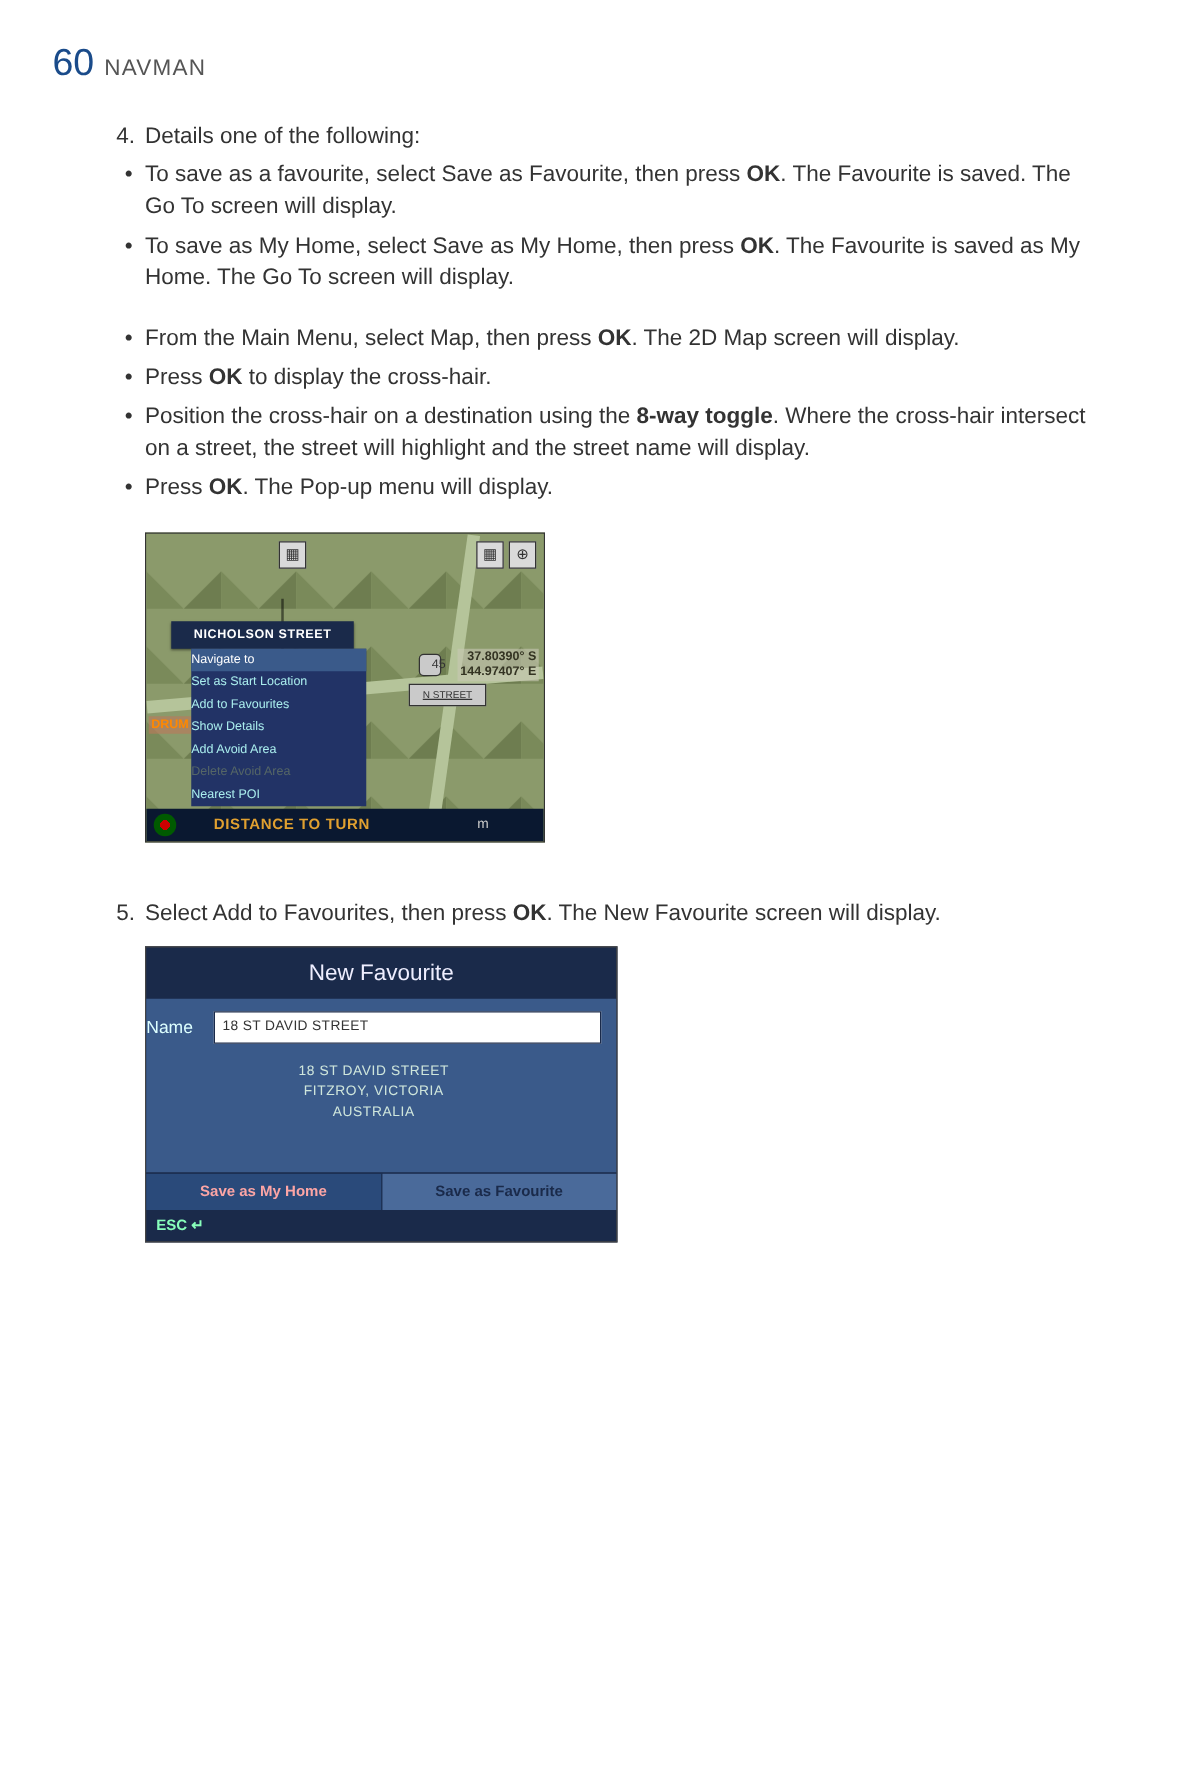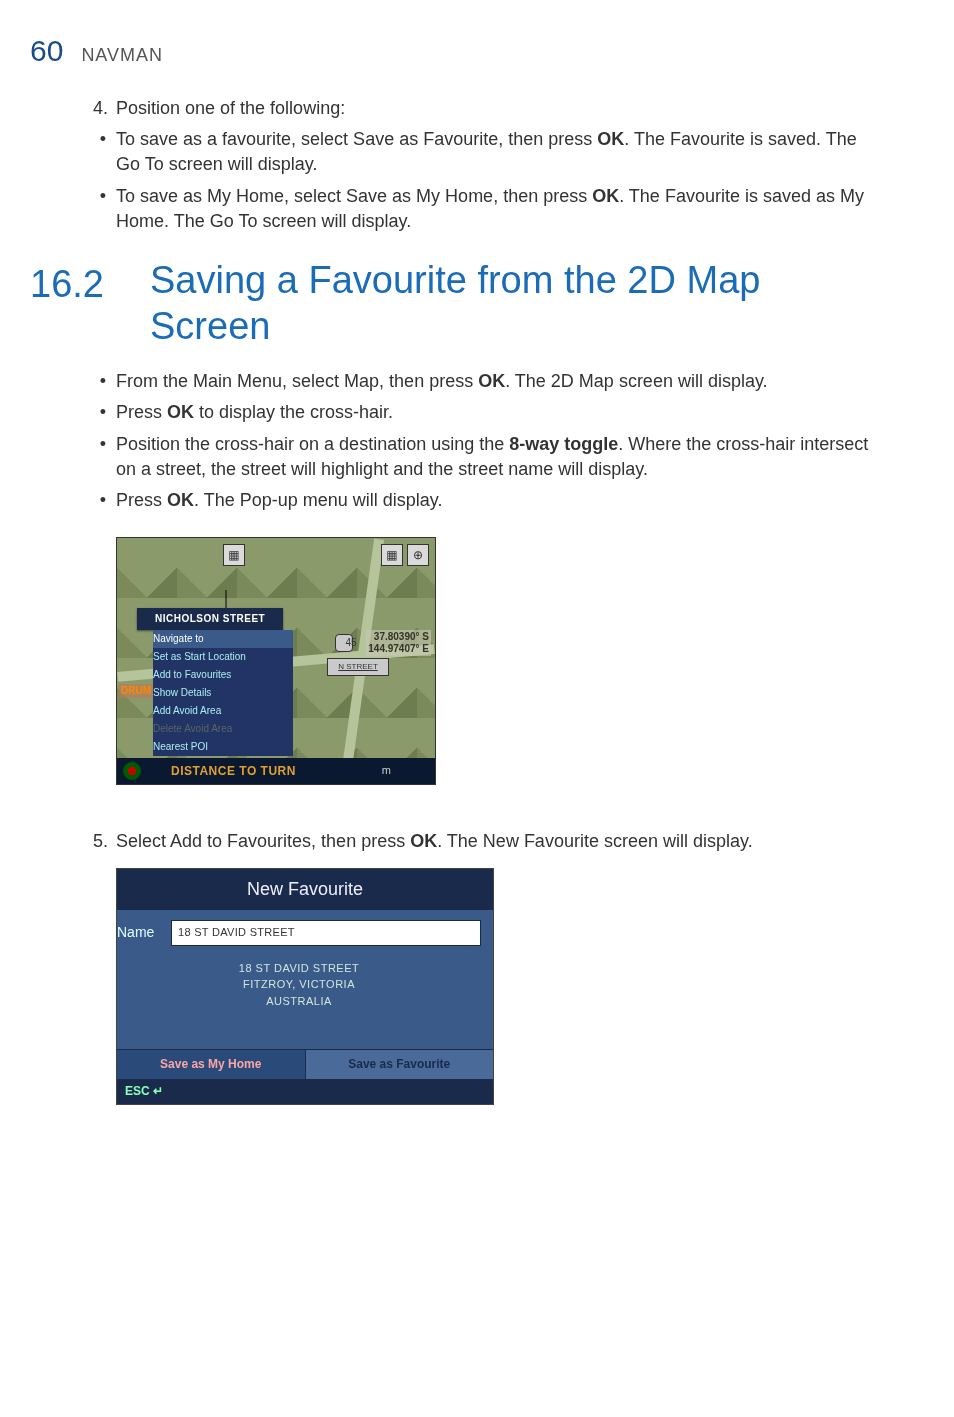--- a/index.html
+++ b/index.html
@@ -12,22 +12,23 @@
     font-size: 18px;
     line-height: 1.4;
     position: relative;
   }
   .page {
     padding: 30px 70px 30px 30px;
   }
   .page-header {
     display: flex;
     align-items: baseline;
-    gap: 18px;
+    gap: 8px;
     margin-bottom: 24px;
+    margin-left: 12px;
   }
   .page-number {
     font-size: 30px;
     color: #1a4b8a;
     font-weight: 300;
   }
   .brand {
     font-size: 18px;
     letter-spacing: 1px;
     color: #555;
@@ -306,42 +307,38 @@
 <div class="page">
   <div class="page-header">
     <div class="page-number">60</div>
     <div class="brand">NAVMAN</div>
   </div>
 
   <div class="content">
 
     <div class="num-item">
       <div class="num">4.</div>
-      <div>Position one of the following:</div>
+      <div>Details one of the following:</div>
     </div>
 
     <div class="bullet-list">
       <div class="bullet-item">
         <div class="dot">•</div>
         <div class="btext">
           <span>To save as a favourite, select Save as Favourite, then press </span><span class="bold">OK</span><span>. The Favourite is saved. The Go To screen will display.</span>
         </div>
       </div>
       <div class="bullet-item">
         <div class="dot">•</div>
         <div class="btext">
           <span>To save as My Home, select Save as My Home, then press </span><span class="bold">OK</span><span>. The Favourite is saved as My Home. The Go To screen will display.</span>
         </div>
       </div>
     </div>
 
-    <h2 class="section-heading">
-      <span class="sec-num">16.2</span>
-      <span class="sec-title">Saving a Favourite from the 2D Map Screen</span>
-    </h2>
 
     <div class="bullet-list">
       <div class="bullet-item">
         <div class="dot">•</div>
         <div class="btext"><span>From the Main Menu, select Map, then press </span><span class="bold">OK</span><span>. The 2D Map screen will display.</span></div>
       </div>
       <div class="bullet-item">
         <div class="dot">•</div>
         <div class="btext"><span>Press </span><span class="bold">OK</span><span> to display the cross-hair.</span></div>
       </div>

